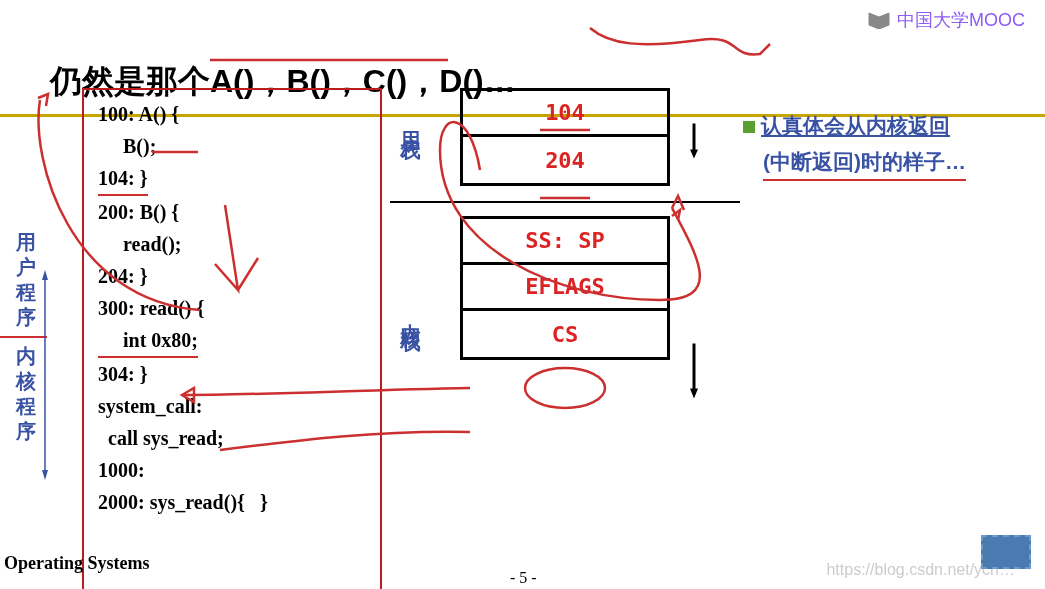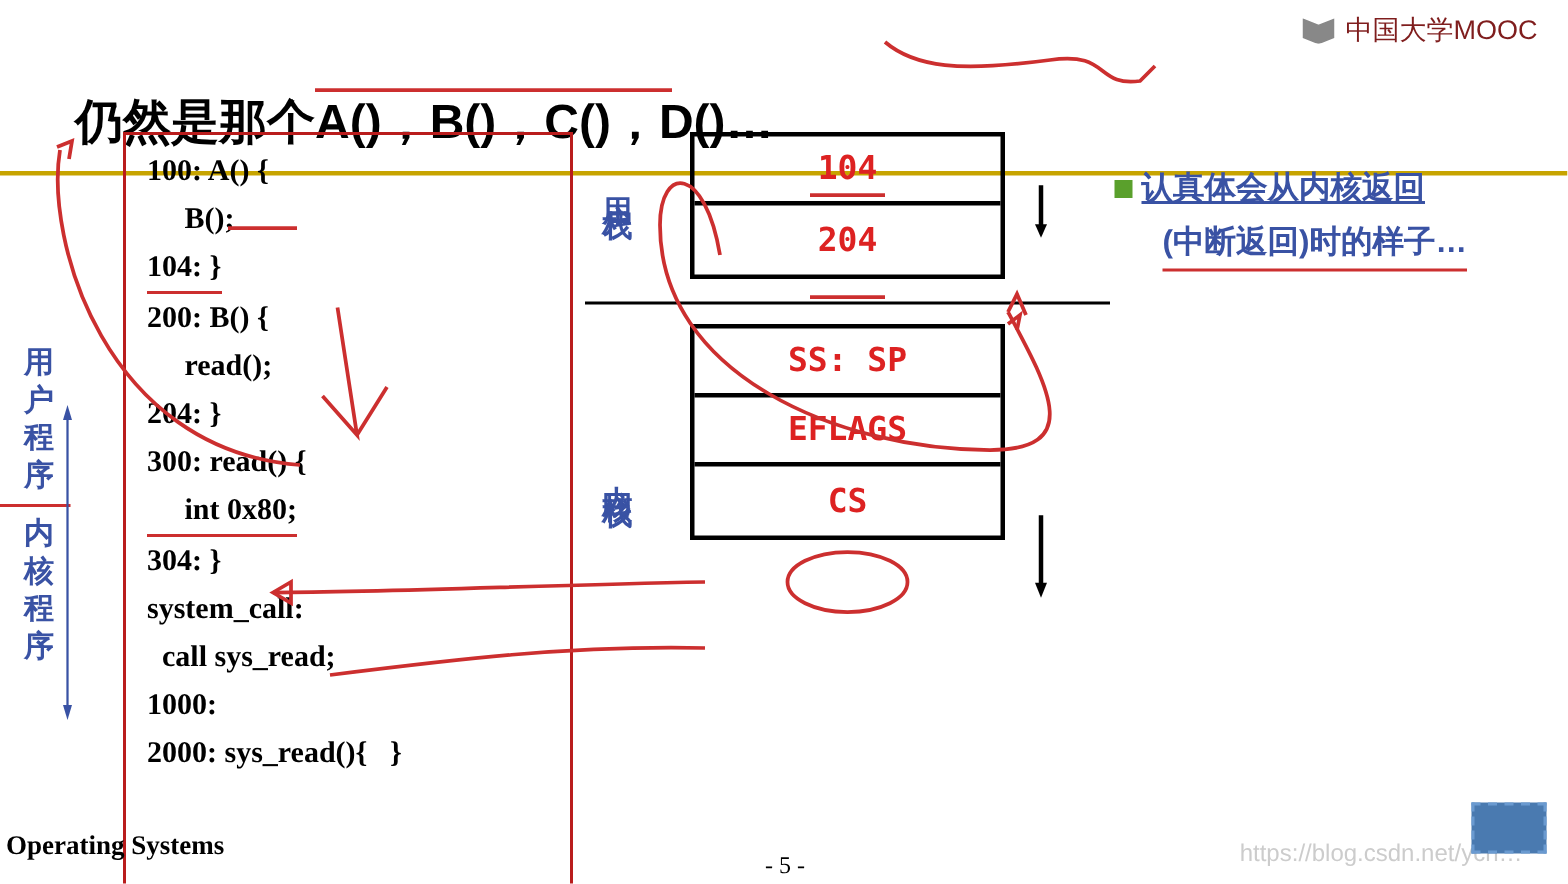--- a/index.html
+++ b/index.html
@@ -7,21 +7,21 @@
       width: 1045px;
       height: 589px;
       background: #fff;
       font-family: "Microsoft YaHei", Arial, sans-serif;
       position: relative;
       overflow: hidden;
     }
     .watermark {
       position: absolute;
       top: 8px; right: 20px;
-      color: #7f1d1d;
+      color: #8b5cf6;
       font-size: 18px;
       display: flex;
       align-items: center;
       gap: 6px;
       z-index: 2;
     }
     .watermark .mooc-icon {
       width: 24px; height: 18px;
       display: inline-block;
       position: relative;
@@ -123,21 +123,21 @@
       line-height: 1.7;
     }
     .right-note .sq {
       display: inline-block;
       width: 12px; height: 12px;
       background: #5aa02c;
       margin-right: 6px;
       vertical-align: middle;
     }
     .right-note .blue { color: #3952a4; font-weight: bold; text-decoration: underline; }
-    .right-note .line2 { color: #3952a4; font-weight: bold; margin-left: 32px; }
+    .right-note .line2 { color: #3952a4; font-weight: bold; margin-left: 20px; }
     .down-arrow {
       position: absolute;
       width: 8px; height: 90px;
     }
     .down-arrow-svg line { stroke: #000; stroke-width: 6; }
     .down-arrow-svg polygon { fill: #000; }
     .overlay-annot {
       position: absolute;
       left: 0; top: 0;
       width: 1045px; height: 589px;

